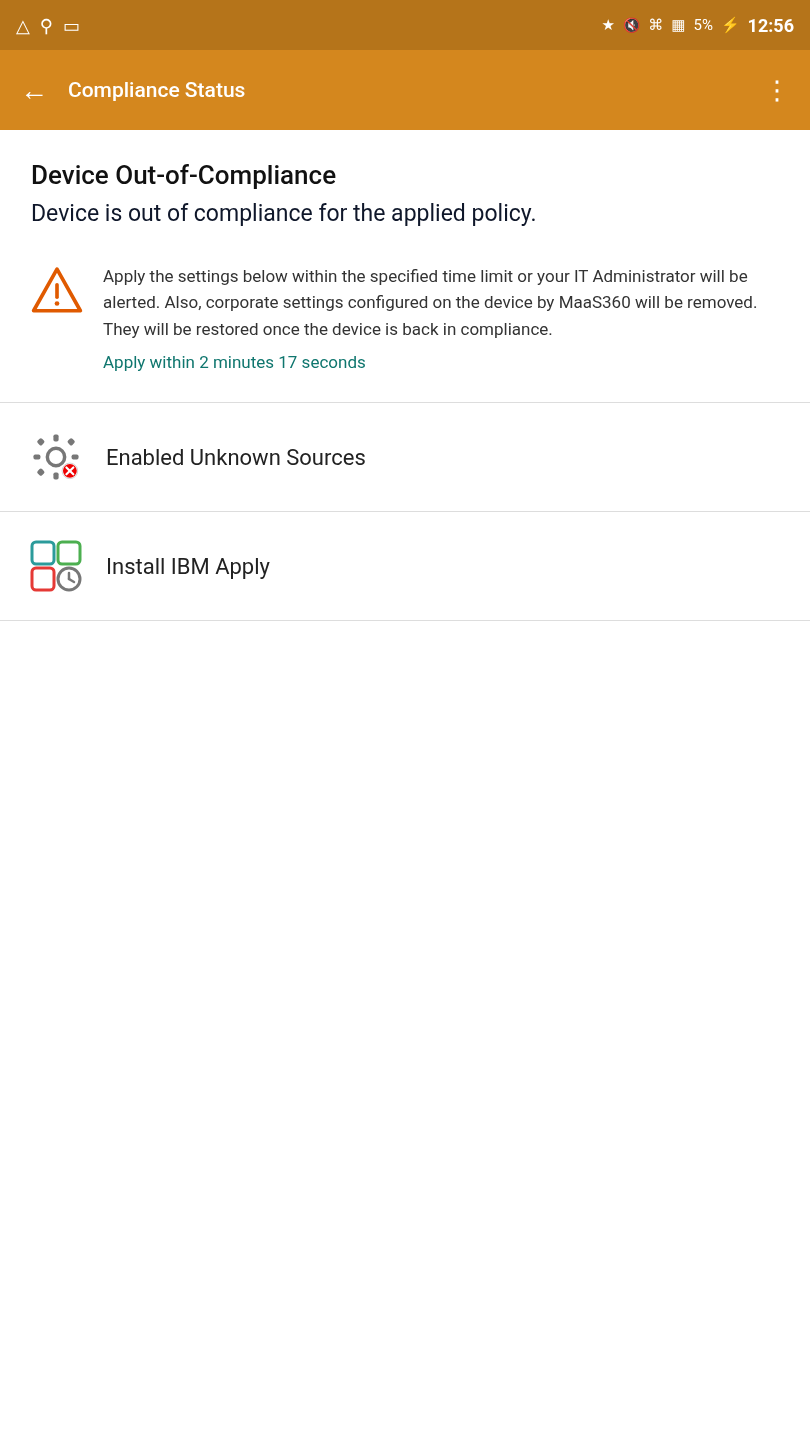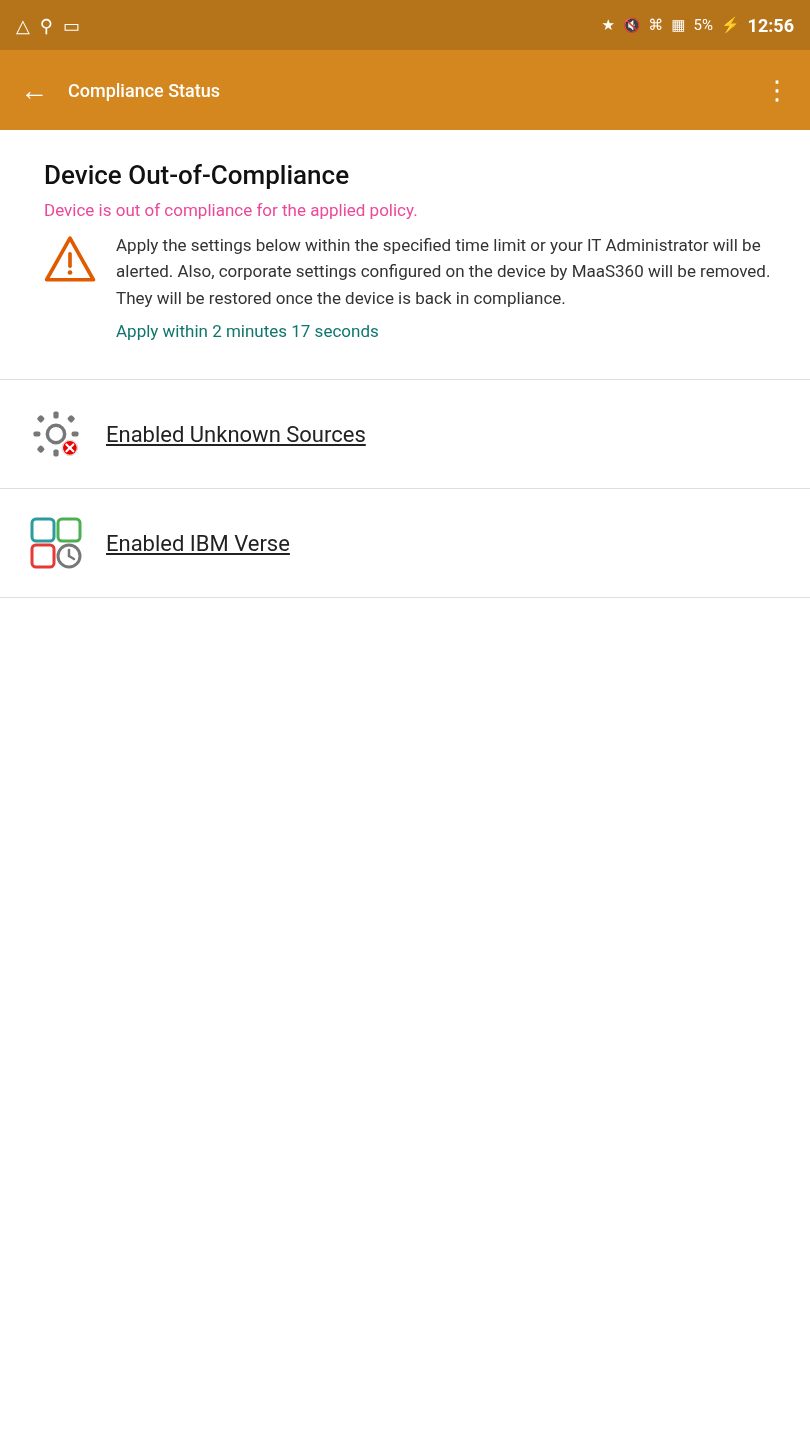--- a/index.html
+++ b/index.html
@@ -45,53 +45,53 @@
       padding: 0 20px;
     }
     .app-bar-back {
       color: #fff;
       font-size: 28px;
       margin-right: 20px;
       cursor: pointer;
     }
     .app-bar-title {
       color: #fff;
-      font-size: 18px;
+      font-size: 21px;
       font-weight: 500;
       flex: 1;
     }
     .app-bar-menu {
       color: #fff;
       font-size: 26px;
       cursor: pointer;
     }
 
     
     .content {
       background: #fff;
-      padding: 30px 30px 20px 44px;
+      padding: 30px 30px 20px 31px;
     }
 
     .device-title {
       font-size: 26px;
       font-weight: 500;
       color: #111;
       margin-bottom: 10px;
     }
     .device-subtitle {
-      font-size: 17px;
-      color: #ec4899;
-      margin-bottom: 12px;
+      font-size: 23px;
+      color: #0f172a;
+      margin-bottom: 36px;
     }
 
     .compliance-notice {
       display: flex;
       align-items: flex-start;
       gap: 20px;
-      margin-bottom: 18px;
+      margin-bottom: 10px;
     }
 
     .warning-icon {
       flex-shrink: 0;
       width: 52px;
       height: 52px;
       margin-top: 2px;
     }
 
     .compliance-text {
@@ -114,21 +114,20 @@
     }
 
     
     .list-item {
       display: flex;
       align-items: center;
       padding: 28px 30px;
       gap: 24px;
       background: #fff;
       cursor: pointer;
-      text-decoration: underline;
     }
     .list-item-icon {
       width: 52px;
       height: 52px;
       flex-shrink: 0;
       display: flex;
       align-items: center;
       justify-content: center;
     }
     .list-item-label {
@@ -224,16 +223,16 @@
 
       <rect x="28" y="2" width="22" height="22" rx="4" fill="none" stroke="#4caf50" stroke-width="3"></rect>
 
       <rect x="2" y="28" width="22" height="22" rx="4" fill="none" stroke="#e53935" stroke-width="3"></rect>
 
       <circle cx="39" cy="39" r="11" fill="none" stroke="#777" stroke-width="3"></circle>
       <line x1="39" y1="33" x2="39" y2="39" stroke="#777" stroke-width="2.5" stroke-linecap="round"></line>
       <line x1="39" y1="39" x2="44" y2="42" stroke="#777" stroke-width="2.5" stroke-linecap="round"></line>
     </svg>
   </div>
-  <span class="list-item-label">Enabled IBM Verse</span>
+  <span class="list-item-label">Install IBM Apply</span>
 </div>
 
 <div class="divider"></div>
 
 </body></html>

